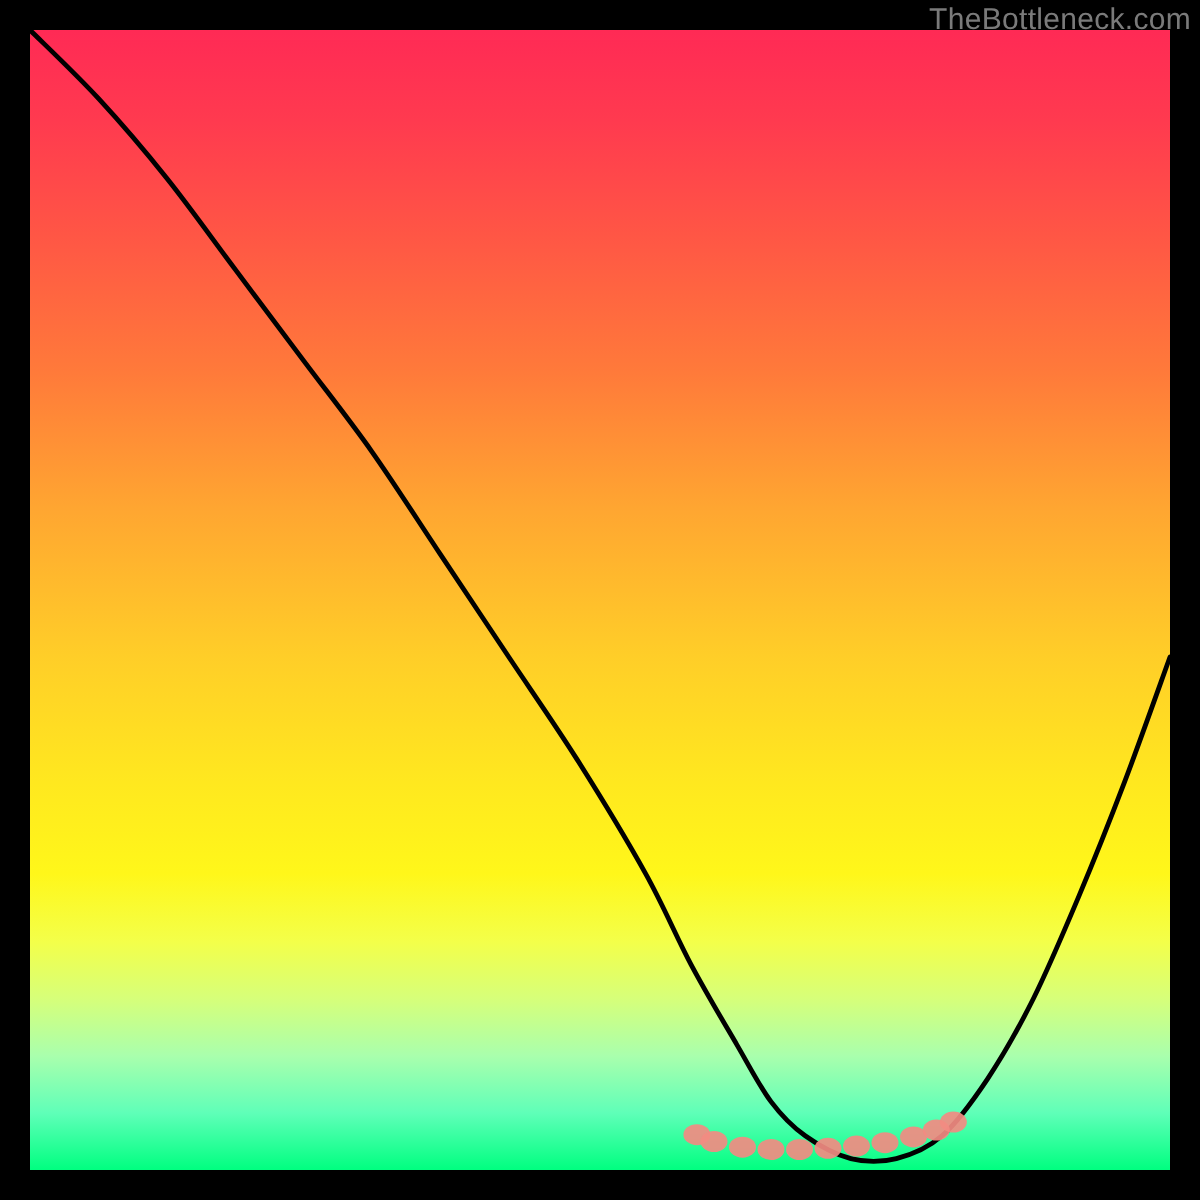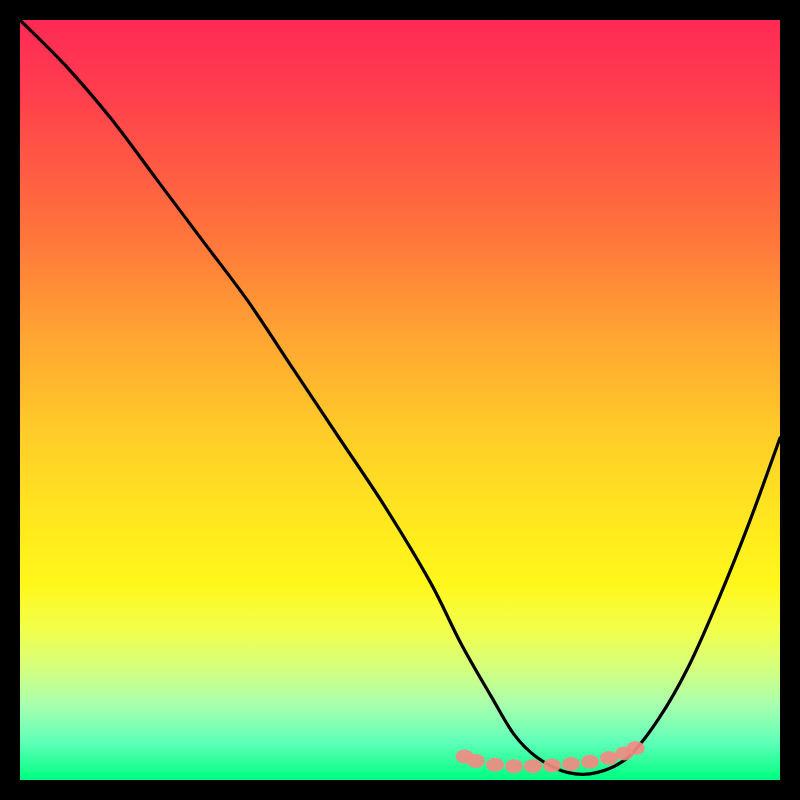--- a/index.html
+++ b/index.html
@@ -57,20 +57,21 @@
     top: 0;
     width: 760px;
     height: 760px;
     overflow: visible;
   }
 </style>
 </head>
 <body>
 
 <div class="frame">
+  <div class="watermark">TheBottleneck.com</div>
 
   <div class="plot-area">
     <svg class="curve" viewBox="0 0 760 760" preserveAspectRatio="none">
       <path id="curve-path" fill="none" stroke="#000000" stroke-width="3.2" stroke-linecap="round" d="M 0 0 C 7.6000000000000005 7.600000000000004, 30.4 29.133333333333365, 45.6 45.60000000000002 C 60.800000000000004 62.06666666666668, 76 79.79999999999995, 91.2 98.79999999999995 C 106.4 117.79999999999995, 121.59999999999998 139.33333333333334, 136.79999999999998 159.60000000000002 C 151.99999999999997 179.8666666666667, 167.2 200.13333333333333, 182.4 220.39999999999998 C 197.60000000000002 240.66666666666663, 212.8 259.66666666666663, 228 281.2 C 243.2 302.73333333333335, 258.4 326.79999999999995, 273.59999999999997 349.59999999999997 C 288.79999999999995 372.4, 304 395.2, 319.2 418 C 334.4 440.8, 349.6 462.33333333333337, 364.8 486.40000000000003 C 380 510.4666666666667, 397.73333333333335 539.6, 410.40000000000003 562.4 C 423.0666666666667 585.1999999999999, 430.66666666666663 604.2, 440.79999999999995 623.2 C 450.9333333333333 642.2, 462.3333333333333 661.2, 471.2 676.4 C 480.06666666666666 691.5999999999999, 486.4 704.2666666666667, 494 714.4 C 501.6 724.5333333333333, 507.9333333333334 730.8666666666667, 516.8000000000001 737.2 C 525.6666666666667 743.5333333333334, 537.0666666666666 749.8666666666667, 547.1999999999999 752.4 C 557.3333333333333 754.9333333333333, 567.4666666666667 754.9333333333333, 577.6 752.4 C 587.7333333333333 749.8666666666667, 597.8666666666667 746.0666666666667, 608 737.2 C 618.1333333333333 728.3333333333334, 628.2666666666667 714.4000000000001, 638.4 699.2 C 648.5333333333333 684, 658.6666666666666 666.2666666666667, 668.8 646 C 678.9333333333333 625.7333333333333, 689.0666666666667 601.6666666666667, 699.2 577.6 C 709.3333333333334 553.5333333333333, 719.4666666666667 528.1999999999999, 729.6 501.59999999999997 C 739.7333333333333 474.99999999999994, 754.9333333333334 431.93333333333334, 760 418"></path>
       <g id="marker-group">
           <ellipse cx="444.59999999999997" cy="736.44" rx="9" ry="7" fill="#f28b82" fill-opacity="0.92"></ellipse>
           <ellipse cx="456" cy="741" rx="9" ry="7" fill="#f28b82" fill-opacity="0.92"></ellipse>
           <ellipse cx="475" cy="744.8" rx="9" ry="7" fill="#f28b82" fill-opacity="0.92"></ellipse>
           <ellipse cx="494" cy="746.32" rx="9" ry="7" fill="#f28b82" fill-opacity="0.92"></ellipse>
           <ellipse cx="513" cy="746.32" rx="9" ry="7" fill="#f28b82" fill-opacity="0.92"></ellipse>

